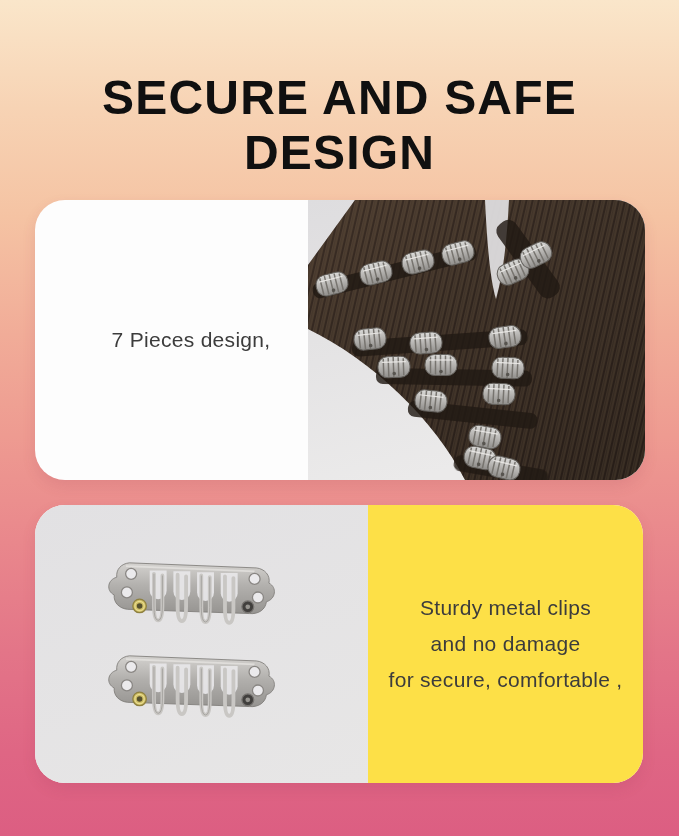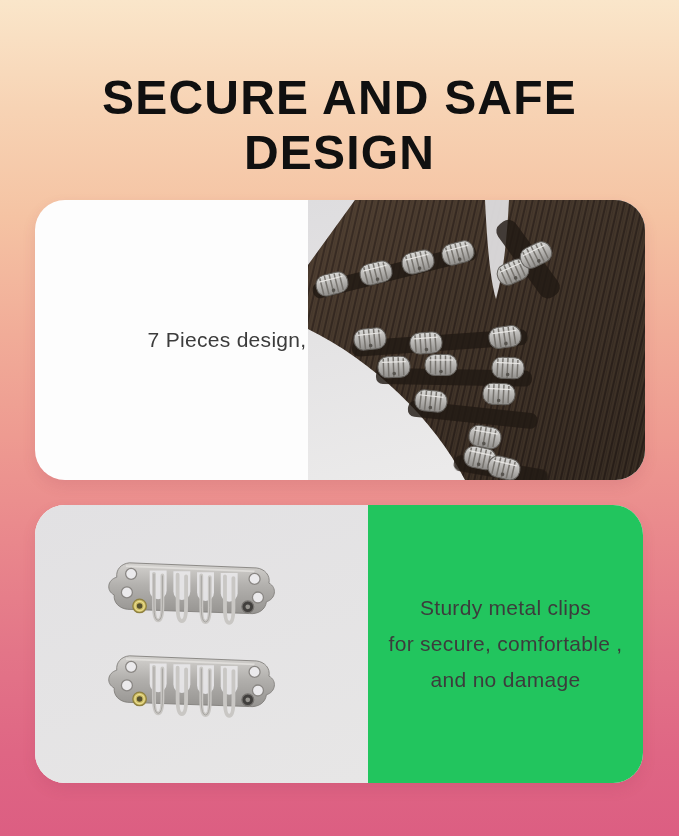--- a/index.html
+++ b/index.html
@@ -21,22 +21,22 @@
   }
   .card-pieces{top:200px;width:610px;height:280px;}
   .card-clips{top:505px;width:608px;height:278px;}
   .text-block{
     position:absolute;top:0;height:100%;
     display:flex;flex-direction:column;justify-content:center;
     text-align:center;color:#3C3C3C;font-size:21px;line-height:36px;
     letter-spacing:.3px;
   }
   .text-block p{margin:0;}
-  .card-pieces .text-block{left:0;width:312px;padding-left:36px;}
-  .card-clips .text-block{left:333px;width:275px;background:#22c55e;}
+  .card-pieces .text-block{left:0;width:312px;}
+  .card-clips .text-block{left:333px;width:275px;background:#fde047;}
   .photo{position:absolute;top:0;height:100%;}
   .hair-photo{left:273px;width:337px;}
   .hair-photo svg{display:block;width:337px;height:280px;}
   .clips-photo{left:0;width:333px;background:linear-gradient(160deg,#E2E1E3 0%,#E7E6E6 100%);}
   .metal-clip{position:absolute;left:64px;width:186px;height:85px;}
   .metal-clip-1{top:50px;}
   .metal-clip-2{top:143px;}
 </style>
 </head>
 <body>
@@ -185,18 +185,18 @@
       <svg class="metal-clip metal-clip-1" viewBox="0 0 220 100">
         <use href="#mclip"></use>
       </svg>
       <svg class="metal-clip metal-clip-2" viewBox="0 0 220 100">
         <use href="#mclip"></use>
       </svg>
     </div>
 
     <div class="text-block">
       <p>Sturdy metal clips</p>
+      <p>and no damage</p>
       <p>for secure, comfortable ,</p>
-      <p>and no damage</p>
     </div>
   </section>
 
 </div>
 
 </body></html>

